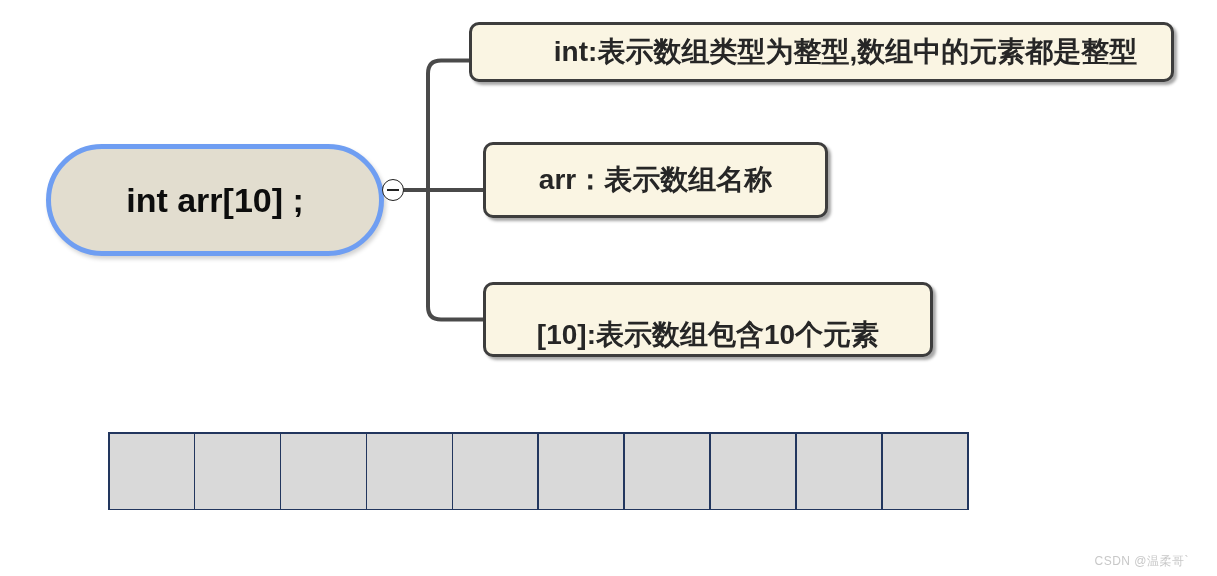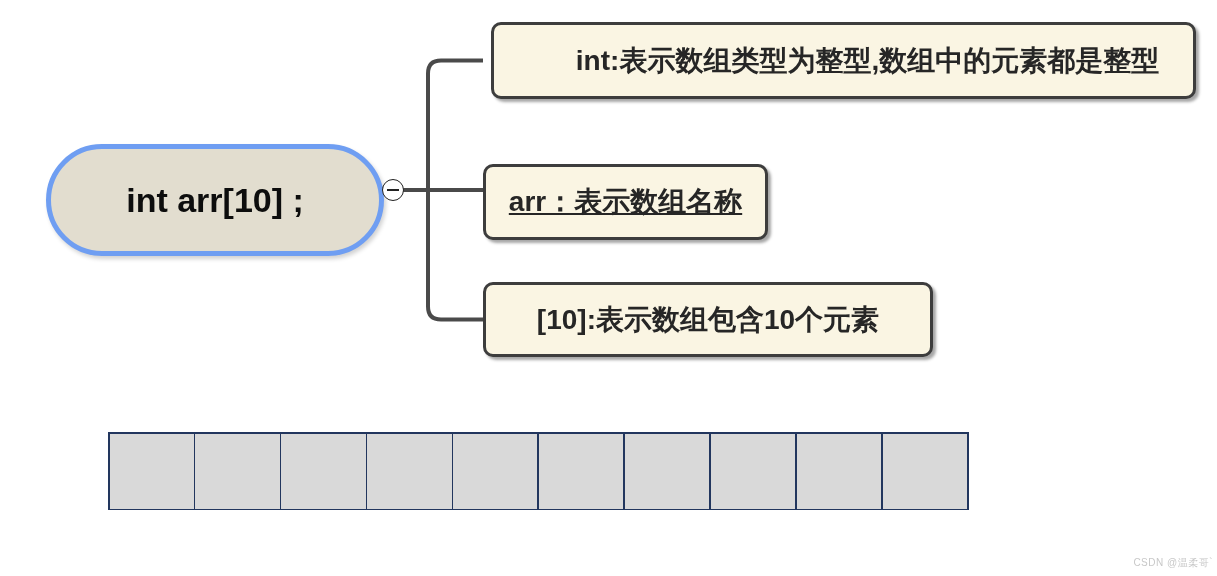--- a/index.html
+++ b/index.html
@@ -18,23 +18,23 @@
     cursor:pointer;
   }
 
   .branch-box {
     position:absolute; background:#faf5e3; border:3px solid #3d3d3d; border-radius:10px;
     display:flex; align-items:center; justify-content:center;
     font-weight:bold; font-size:28px; color:#262626;
     box-shadow:3px 3px 3px rgba(0,0,0,0.35);
     cursor:pointer; white-space:nowrap;
   }
-  .branch-int  { left:491px; top:22px;  width:705px; height:77px;padding-left:48px; }
-  .branch-arr  { left:483px; top:164px; width:285px; height:76px;text-decoration:underline; }
-  .branch-size { left:483px; top:282px; width:450px; height:75px; }
+  .branch-int  { left:469px; top:22px;  width:705px; height:60px;padding-left:48px; }
+  .branch-arr  { left:483px; top:142px; width:345px; height:76px; }
+  .branch-size { left:483px; top:282px; width:450px; height:75px;align-items:flex-end; }
 
   .collapse-toggle {
     position:absolute; left:382px; top:179px; width:22px; height:22px;
     background:#ffffff; border:1.5px solid #222222; border-radius:50%;
     display:flex; align-items:center; justify-content:center; cursor:pointer;
   }
   .collapse-toggle .minus-bar { width:12px; height:2px; background:#222222; }
 
   .array-cells {
     position:absolute; left:108px; top:432px;
@@ -46,22 +46,22 @@
   .array-labels {
     position:absolute; left:108px; top:527px;
     display:grid; grid-template-columns:repeat(10, 84.4px); gap:1.5px;
     padding:0 1.5px; width:860.5px;
   }
   .array-label {
     text-align:center; font-weight:bold; font-size:20px; color:#000000;
   }
 
   .watermark {
-    position:absolute; right:4px; bottom:6px;
-    font-size:10px; color:#c8c8c8; letter-spacing:0.5px;
+    position:absolute; right:28px; bottom:6px;
+    font-size:12px; color:#c8c8c8; letter-spacing:0.5px;
   }
 </style>
 </head>
 <body>
 
 <div class="canvas">
 
   <svg class="connector-svg" viewBox="0 0 1217 576" xmlns="http://www.w3.org/2000/svg">
 
     <path d="M 384 190 L 483 190" fill="none" stroke="#4a4a4a" stroke-width="4"></path>

